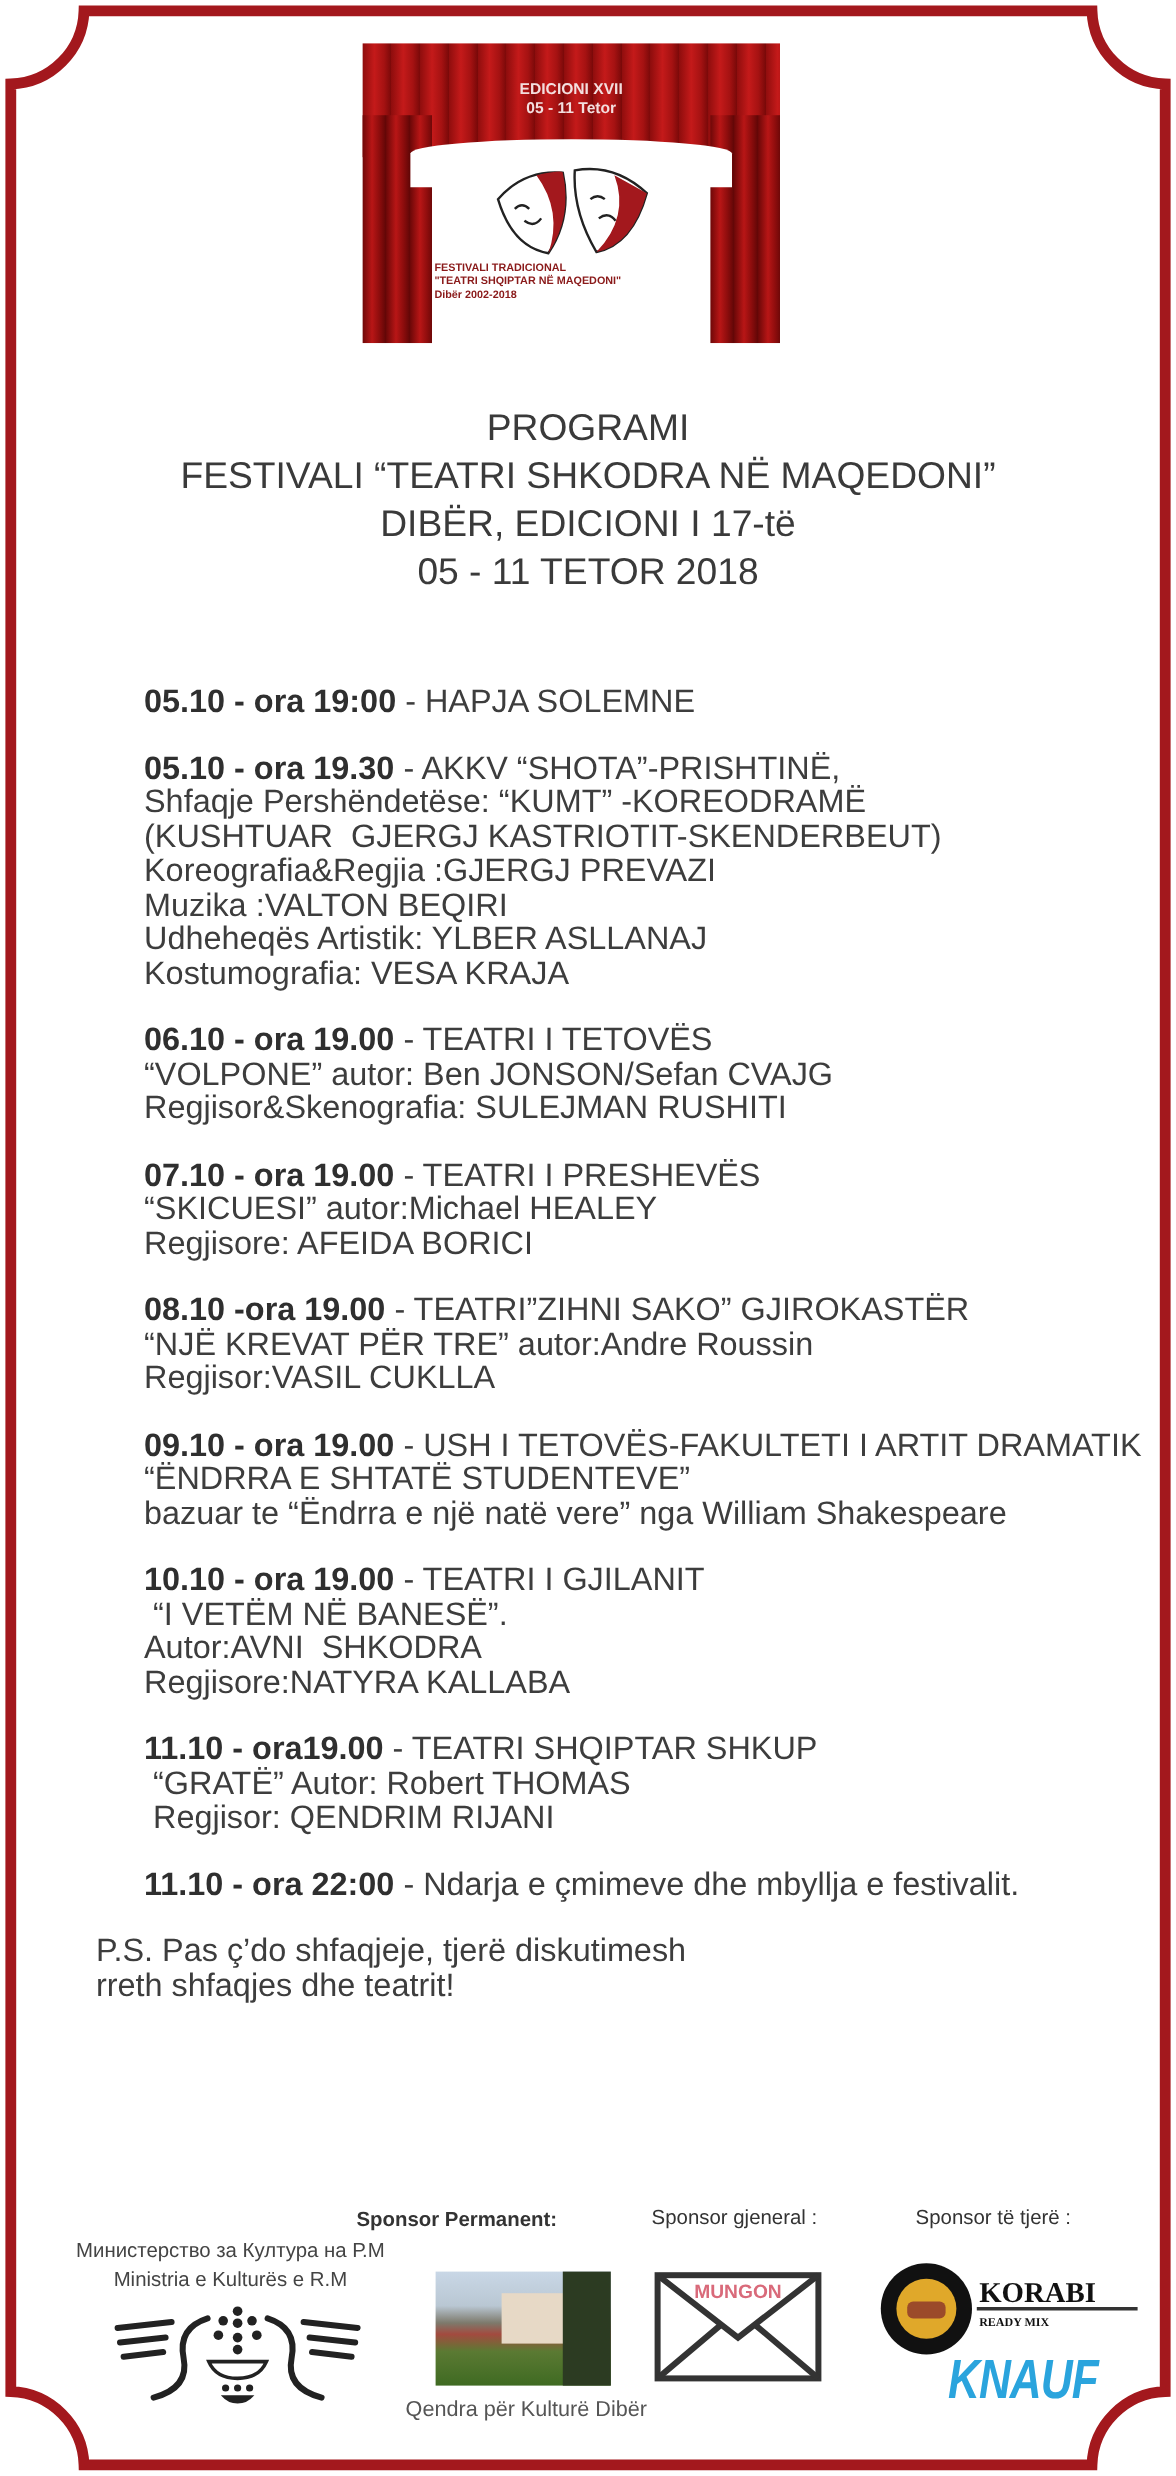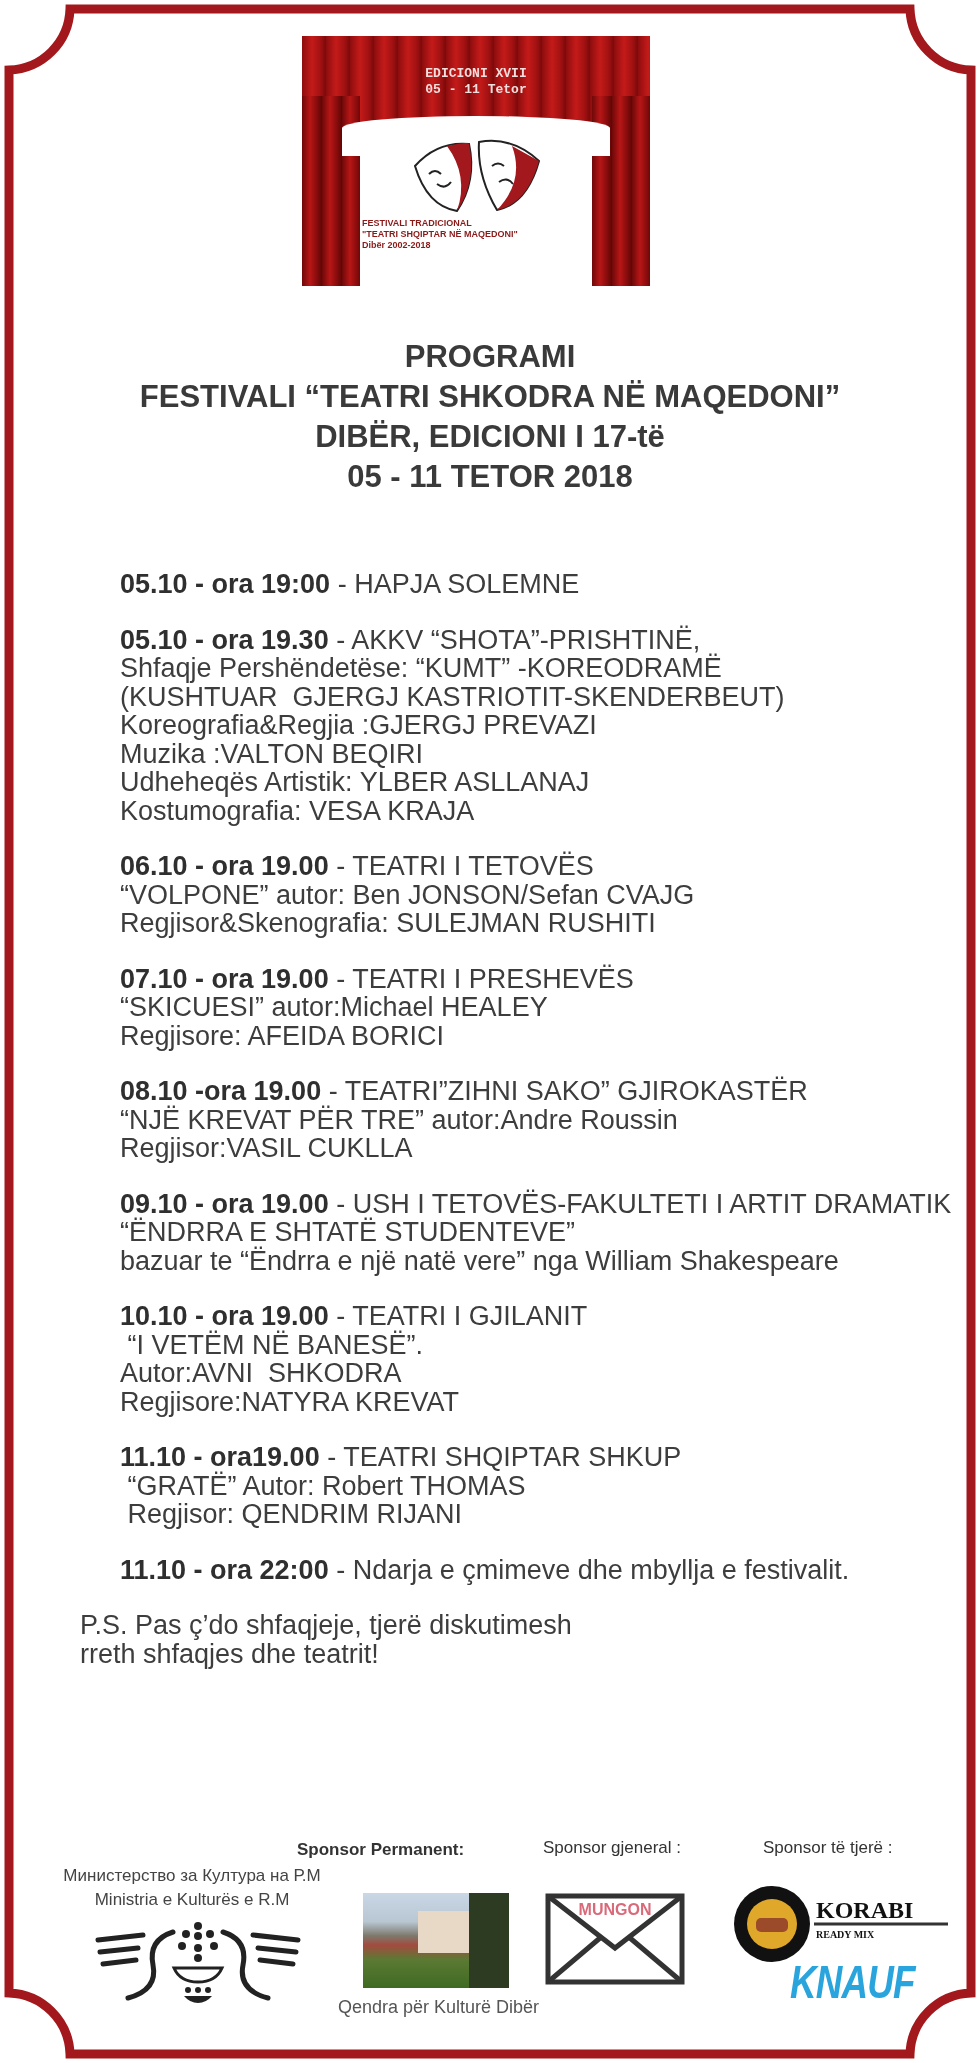--- a/index.html
+++ b/index.html
@@ -8,25 +8,25 @@
   .frame svg { position:absolute; left:0; top:0; }
 
   .logo { position:absolute; left:302px; top:36px; width:348px; height:250px; overflow:hidden; background:#fff; }
   .logo .valance { position:absolute; left:0; top:0; width:100%; height:95px;
      background: repeating-linear-gradient(90deg,#8e0d0d 0,#c41a1a 10px,#a51212 18px,#7a0909 24px); }
   .logo .curtain-l, .logo .curtain-r { position:absolute; top:60px; width:58px; height:190px;
      background: repeating-linear-gradient(90deg,#6e0808 0,#b81616 8px,#8e0d0d 14px,#5e0606 20px); }
   .logo .curtain-l { left:0; }
   .logo .curtain-r { right:0; }
   .logo .valance-edge { position:absolute; left:40px; right:40px; top:80px; height:40px; background:#fff; border-radius:50% 50% 0 0 / 30% 30% 0 0; }
-  .logo .ed { position:absolute; left:0; right:0; top:30px; text-align:center; color:#f3dede; font-weight:bold; font-size:13px; line-height:16px;font-family:Liberation Mono, monospace; }
+  .logo .ed { position:absolute; left:0; right:0; top:30px; text-align:center; color:#f3dede; font-weight:bold; font-size:13px; line-height:16px; }
   .logo .masks { position:absolute; left:105px; top:100px; width:140px; height:80px; }
   .logo .fest { position:absolute; left:60px; right:60px; top:182px; text-align:left; color:#8a1a1a; font-weight:bold; font-size:9px; line-height:11px; }
 
-  .title { position:absolute; left:0; width:980px; text-align:center; font-weight:bold; color:#3a3a3a; font-size:31px; line-height:40px; top:337px; }
+  .title { position:absolute; left:0; width:980px; text-align:center; font-weight:normal; color:#3a3a3a; font-size:31px; line-height:40px; top:337px; }
 
   .program { position:absolute; left:80px; top:570px; width:860px; font-size:27px; line-height:28.5px; color:#3d3d3d; }
   .event { margin-bottom:27px;margin-left:40px; }
   .event .line { white-space:pre; }
   .event b { font-weight:bold; color:#2f2f2f; }
   .ps { margin-top:0; }
   .sp-label { position:absolute; font-size:17px; color:#333; white-space:nowrap; }
   .sp-label.bold { font-weight:bold; }
   .ministry { position:absolute; left:62px; top:1864px; width:260px; text-align:center; font-size:17px; line-height:24px; color:#444; }
   .crest { position:absolute; left:88px; top:1920px; width:220px; height:84px; }
@@ -117,21 +117,21 @@
   <div class="event">
     <div class="line"><b>09.10 - ora 19.00</b><span> - </span><span>USH I TETOVËS-FAKULTETI I ARTIT DRAMATIK</span></div>
     <div class="line">“ËNDRRA E SHTATË STUDENTEVE”</div>
     <div class="line">bazuar te “Ëndrra e një natë vere” nga William Shakespeare</div>
   </div>
 
   <div class="event">
     <div class="line"><b>10.10 - ora 19.00</b><span> - </span><span>TEATRI I GJILANIT</span></div>
     <div class="line"> “I VETËM NË BANESË”.</div>
     <div class="line">Autor:AVNI  SHKODRA</div>
-    <div class="line">Regjisore:NATYRA KREVAT</div>
+    <div class="line">Regjisore:NATYRA KALLABA</div>
   </div>
 
   <div class="event">
     <div class="line"><b>11.10 - ora19.00</b><span> - </span><span>TEATRI SHQIPTAR SHKUP</span></div>
     <div class="line"> “GRATË” Autor: Robert THOMAS</div>
     <div class="line"> Regjisor: QENDRIM RIJANI</div>
   </div>
 
   <div class="event">
     <div class="line"><b>11.10 - ora 22:00</b><span> - </span><span>Ndarja e çmimeve dhe mbyllja e festivalit.</span></div>

